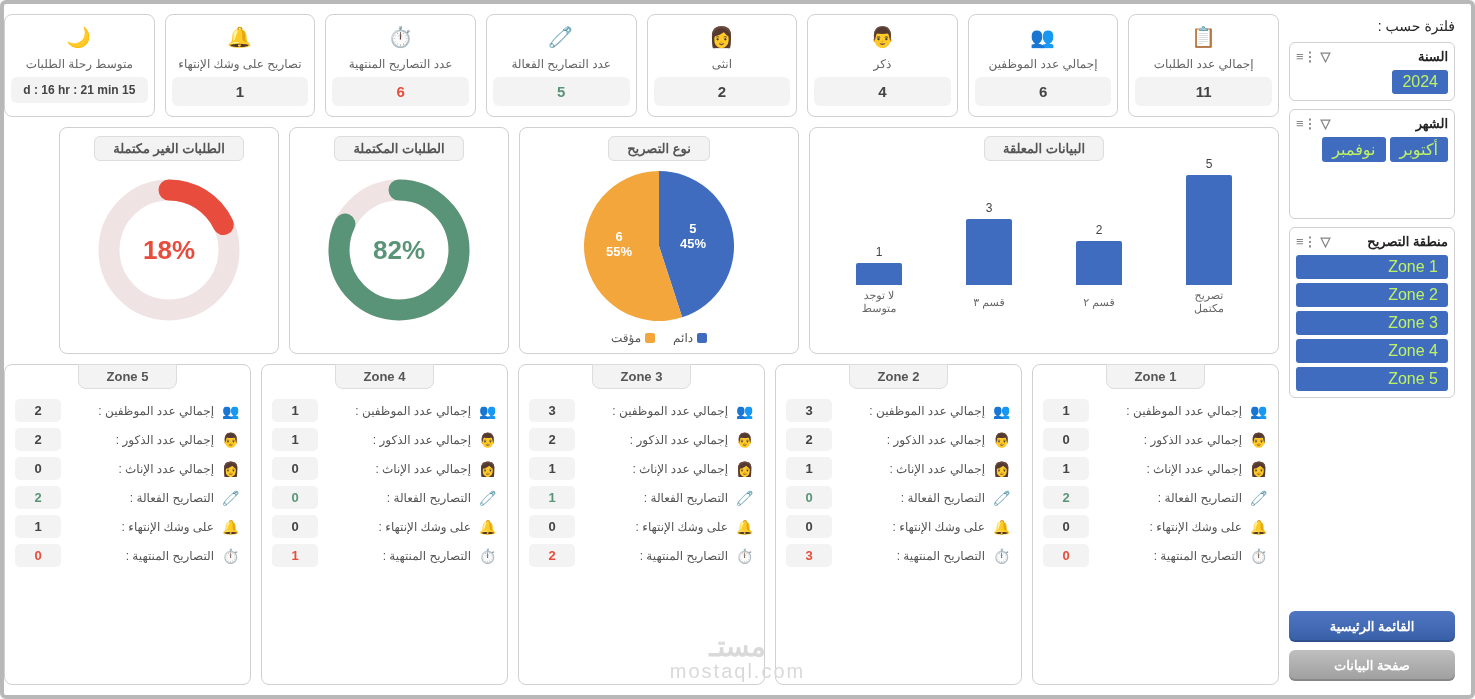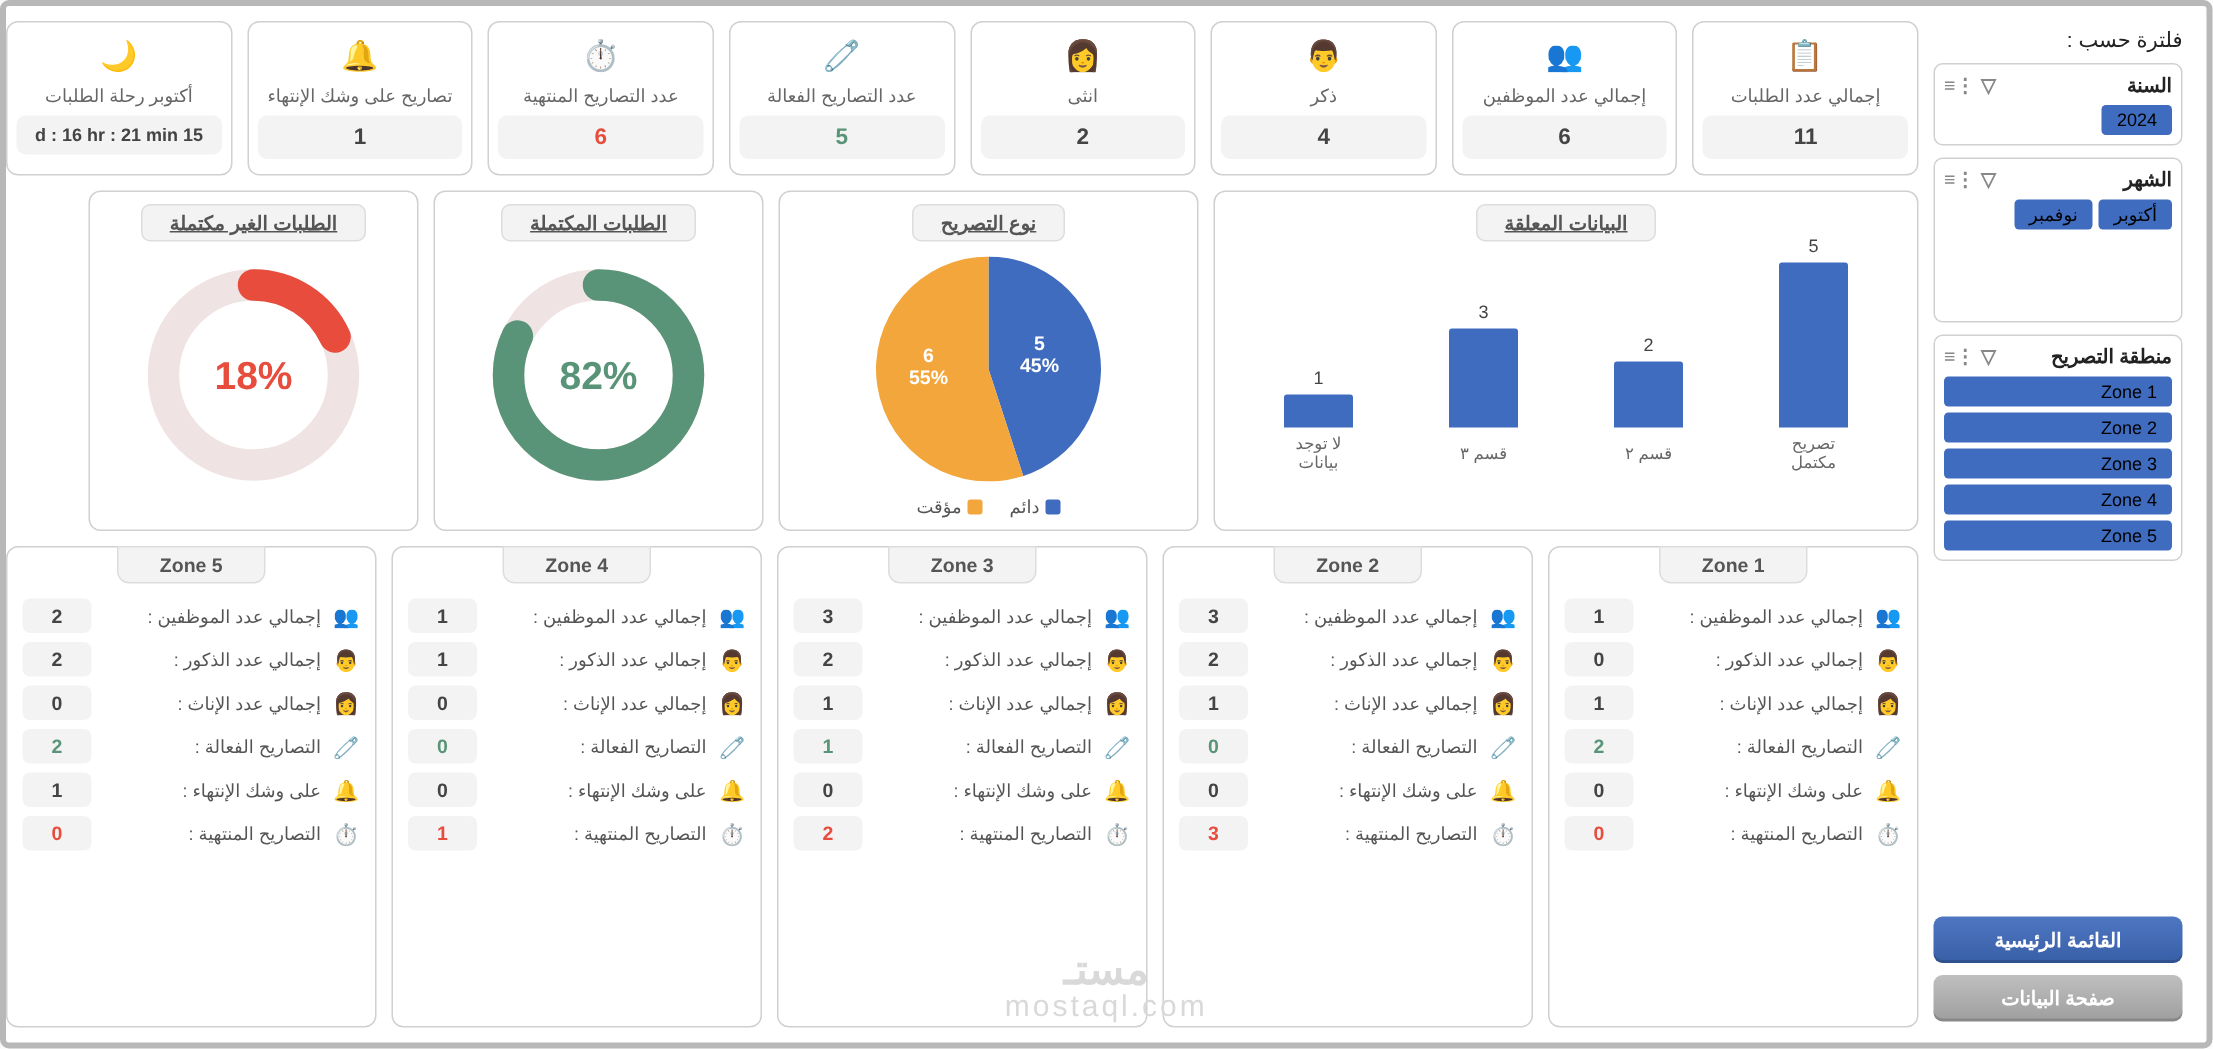--- a/index.html
+++ b/index.html
@@ -30,22 +30,22 @@
     border:1px solid var(--border);border-radius:6px;padding:6px;
     display:flex;flex-direction:column;gap:6px;background:#fff;
   }
   .filter-head{
     display:flex;justify-content:space-between;align-items:center;
     font-weight:700;color:#222;font-size:13px;
   }
   .filter-icons{display:flex;gap:4px;color:#888;}
   .filter-chips{display:flex;flex-wrap:wrap;gap:4px;}
   .chip{
-    background:var(--blue);color:#000000;border-radius:3px;
-    padding:3px 10px;font-size:12px;cursor:pointer;
+    background:var(--blue);color:#bef264;border-radius:3px;
+    padding:3px 10px;font-size:16px;cursor:pointer;
   }
   .chip-wide{flex:1 0 100%;}
   .filter-zone .chip{width:100%;text-align:right;}
   .spacer{flex:1;}
   .side-btn{
     border-radius:6px;padding:8px 0;text-align:center;color:#fff;
     font-weight:700;font-size:13px;cursor:pointer;
     box-shadow:inset 0 -2px 0 rgba(0,0,0,.15);
   }
   .btn-main{background:linear-gradient(#5076c2,#375fa6);}
@@ -70,21 +70,21 @@
 
   
   .charts-row{display:grid;grid-template-columns:470px 280px 220px 220px;gap:10px;}
   .card{
     border:1px solid var(--border);border-radius:8px;background:var(--panel);
     padding:8px;display:flex;flex-direction:column;align-items:center;gap:4px;
     min-width:0;
   }
   .card-title{
     background:var(--grey-bg);border:1px solid #ddd;border-radius:6px;
-    padding:4px 18px;font-size:13px;color:#555;font-weight:600;text-decoration:underline;
+    padding:4px 18px;font-size:13px;color:#555;font-weight:600;
   }
   .bar-chart{display:flex;align-items:flex-end;justify-content:space-around;width:100%;height:150px;padding:10px 6px 0;}
   .bar-col{display:flex;flex-direction:column;align-items:center;gap:4px;width:60px;}
   .bar-lbl-top{font-size:12px;color:#444;}
   .bar-rect{width:46px;background:var(--blue);border-radius:2px 2px 0 0;}
   .bar-lbl-bot{font-size:11px;color:#666;height:26px;display:flex;align-items:center;text-align:center;}
   .pie-wrap{position:relative;width:150px;height:150px;margin-top:6px;}
   .pie-lbls{position:absolute;inset:0;color:#fff;font-weight:700;font-size:13px;}
   .legend{display:flex;gap:18px;font-size:12px;margin-top:6px;}
   .lg{display:flex;align-items:center;gap:4px;}
@@ -215,21 +215,21 @@
           <div class="label">عدد التصاريح المنتهية</div>
           <div class="val red">6</div>
         </div>
         <div class="kpi">
           <div class="icon">🔔</div>
           <div class="label">تصاريح على وشك الإنتهاء</div>
           <div class="val ">1</div>
         </div>
         <div class="kpi kpi-wide">
           <div class="icon">🌙</div>
-          <div class="label">أكتوبر رحلة الطلبات</div>
+          <div class="label">متوسط رحلة الطلبات</div>
           <div class="val ">15 d : 16 hr : 21 min</div>
         </div>
       </div>
 
     <div class="charts-row">
 
       <div class="card">
         <div class="card-title">البيانات المعلقة</div>
         <div class="bar-chart" id="bar-chart">
             <div class="bar-col">
@@ -243,21 +243,21 @@
               <div class="bar-lbl-bot">قسم ٢</div>
             </div>
             <div class="bar-col">
               <div class="bar-lbl-top">3</div>
               <div class="bar-rect" style="height:66px"></div>
               <div class="bar-lbl-bot">قسم ٣</div>
             </div>
             <div class="bar-col">
               <div class="bar-lbl-top">1</div>
               <div class="bar-rect" style="height:22px"></div>
-              <div class="bar-lbl-bot">لا توجد بيانات</div>
+              <div class="bar-lbl-bot">لا توجد متوسط</div>
             </div>
           </div>
       </div>
 
       <div class="card">
         <div class="card-title">نوع التصريح</div>
         <div class="pie-wrap">
           <svg viewBox="0 0 100 100" width="150" height="150" id="pie-svg">
               <path d="M 50 50 L 50 0 A 50 50 0 0 1 65.45084971874738 97.55282581475768 Z" fill="#3f6cbf"></path>
               <path d="M 50 50 L 65.45084971874738 97.55282581475768 A 50 50 0 1 1 49.99999999999999 0 Z" fill="#f2a63b"></path>

